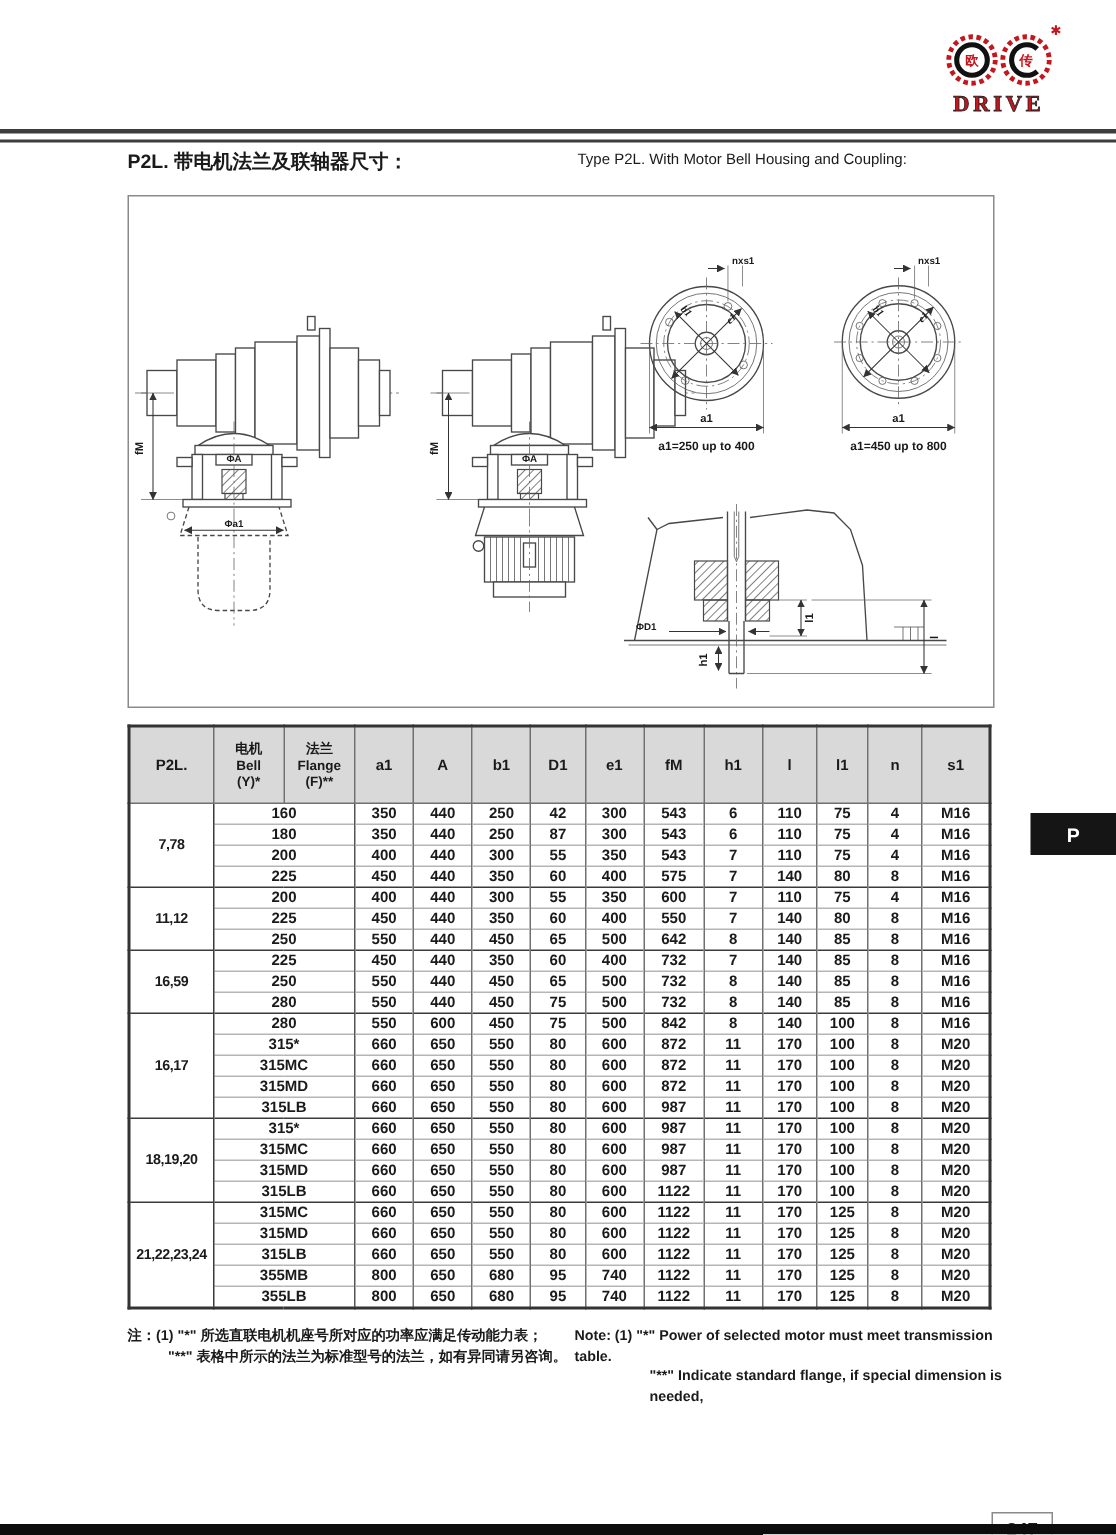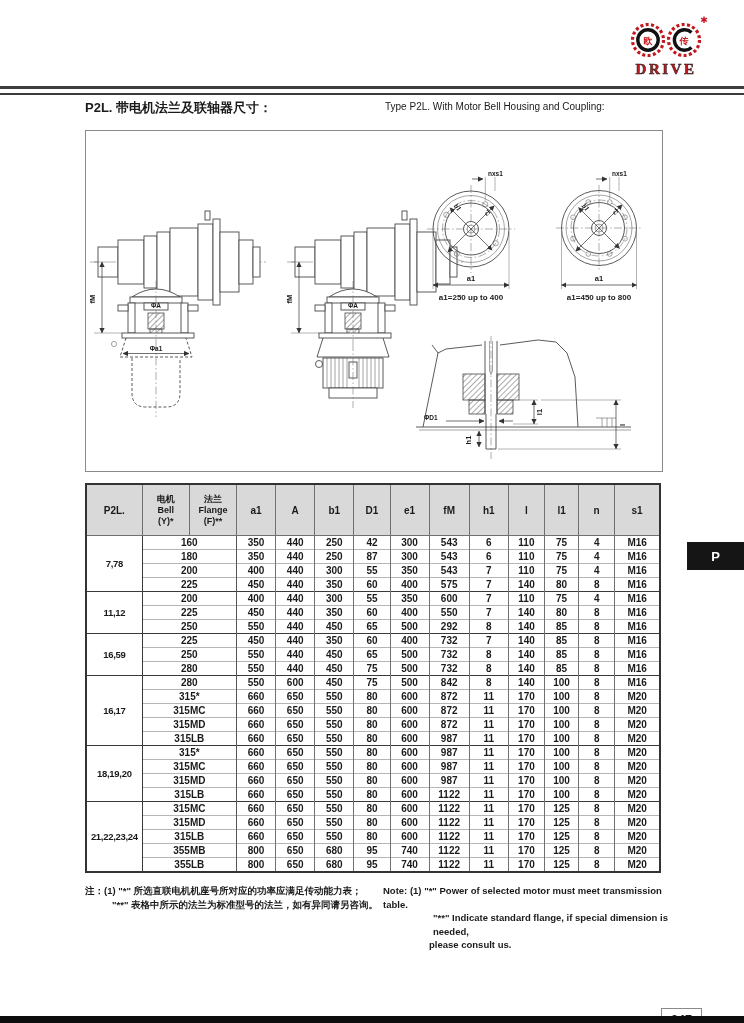--- a/index.html
+++ b/index.html
@@ -382,21 +382,21 @@
             <td>8</td>
             <td>M16</td>
           </tr>
           <tr>
             <td colspan="2" class="mcell">250</td>
             <td>550</td>
             <td>440</td>
             <td>450</td>
             <td>65</td>
             <td>500</td>
-            <td>292</td>
+            <td>642</td>
             <td>8</td>
             <td>140</td>
             <td>85</td>
             <td>8</td>
             <td>M16</td>
           </tr>
           <tr class="group-start">
             <td rowspan="3" class="gcell">16,59</td>
             <td colspan="2" class="mcell">225</td>
             <td>450</td>
@@ -644,19 +644,18 @@
 
   <div class="p-tab">P</div>
 
   <div class="notes notes-zh">
     <div>注：(1) "*" 所选直联电机机座号所对应的功率应满足传动能力表；</div>
     <div>"**" 表格中所示的法兰为标准型号的法兰，如有异同请另咨询。</div>
   </div>
   <div class="notes notes-en">
     <div>Note: (1) "*" Power of selected motor must meet transmission table.</div>
     <div>"**" Indicate standard flange, if special dimension is needed,</div>
-    <div>please consult us.</div>
   </div>
 
   <div class="pageno">247</div>
 
   <div class="bottom-bar"></div>
 </div>
 
 </body></html>

